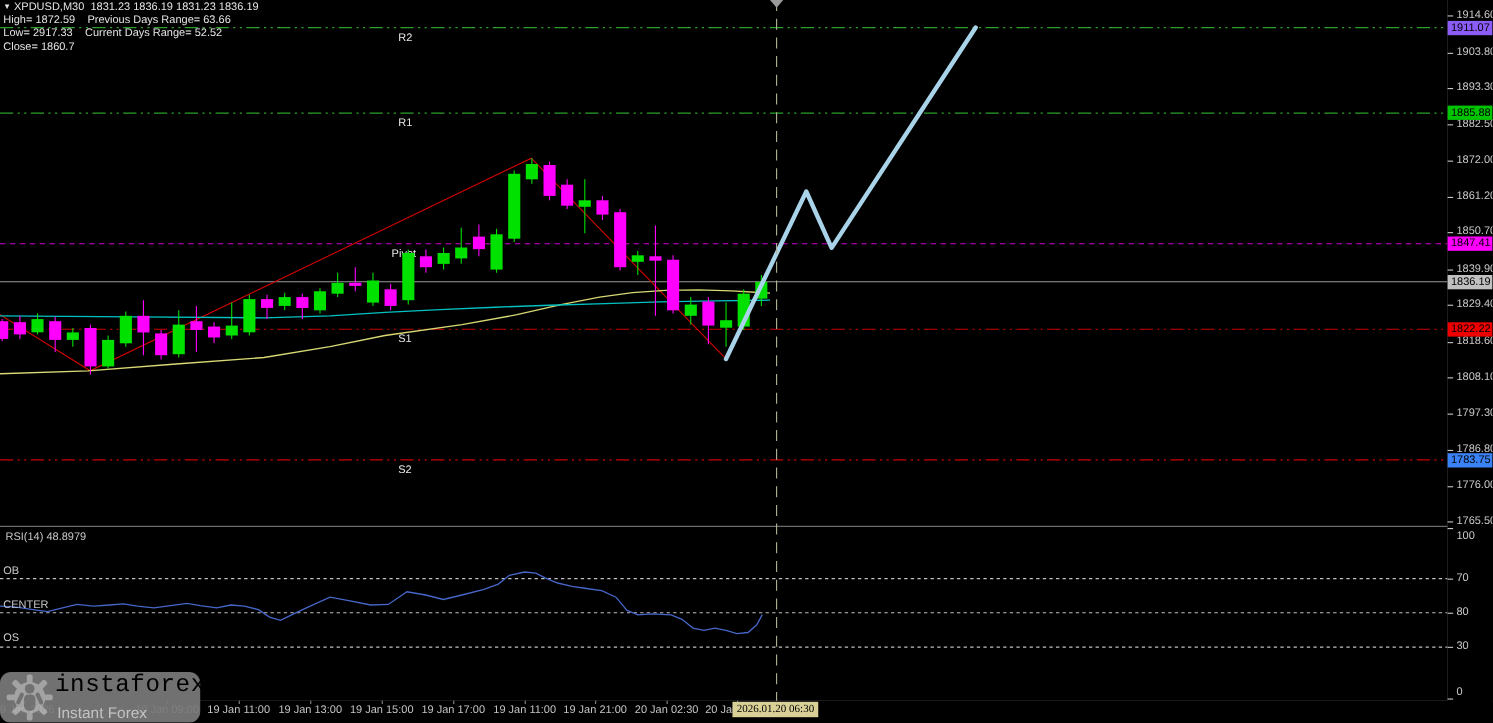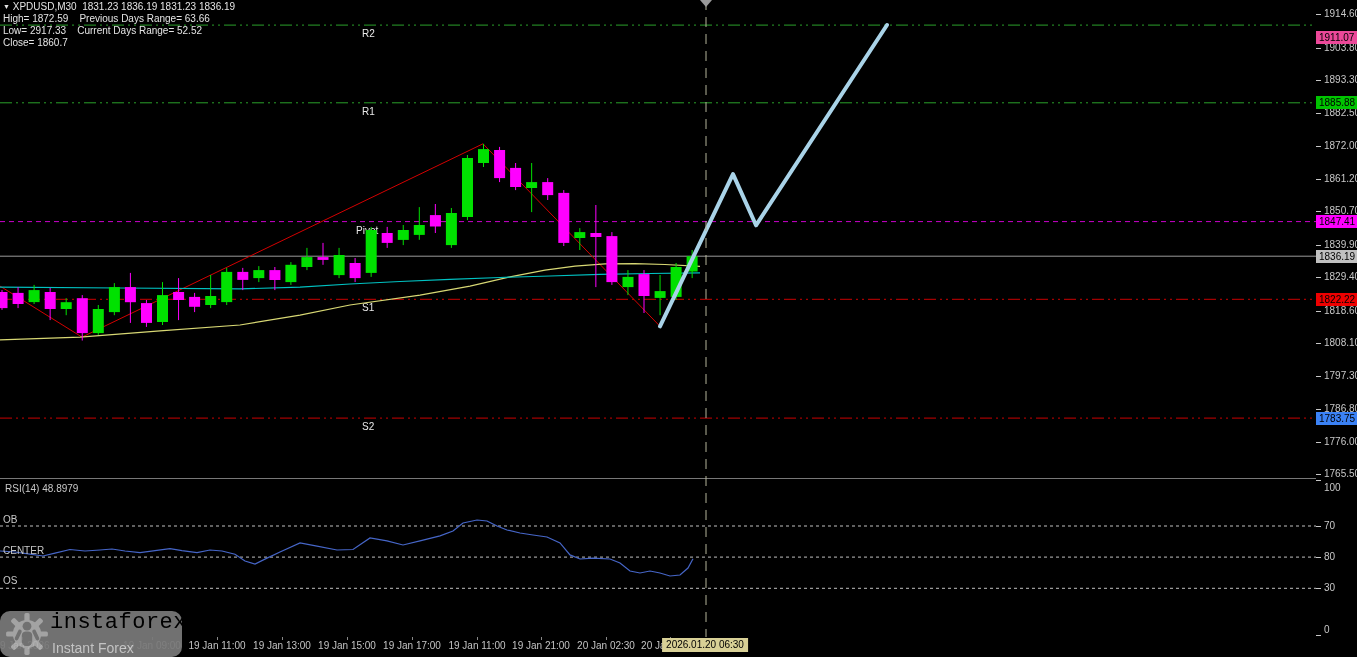--- a/index.html
+++ b/index.html
@@ -281,40 +281,40 @@
       <div class="tick-dash" style="top: 343px;"></div>
       <div class="tick-lbl" style="top: 337px;">1808.10</div>
       <div class="tick-dash" style="top: 376px;"></div>
       <div class="tick-lbl" style="top: 370px;">1797.30</div>
       <div class="tick-dash" style="top: 409px;"></div>
       <div class="tick-lbl" style="top: 403px;">1786.80</div>
       <div class="tick-dash" style="top: 442px;"></div>
       <div class="tick-lbl" style="top: 436px;">1776.00</div>
       <div class="tick-dash" style="top: 474px;"></div>
       <div class="tick-lbl" style="top: 468px;">1765.50</div>
-      <div class="badge" style="top: 31px; background: #ec4899;">1911.07</div>
+      <div class="badge" style="top: 19px; background: #8b5cf6;">1911.07</div>
       <div class="badge" style="top: 96px; background: rgb(0, 196, 0);">1885.88</div>
       <div class="badge" style="top: 215px; background: rgb(255, 0, 255);">1847.41</div>
       <div class="badge" style="top: 293px; background: rgb(238, 0, 0);">1822.22</div>
       <div class="badge" style="top: 412px; background: #3b82f6;">1783.75</div>
       <div class="badge" style="top: 250px; background: rgb(192, 192, 192);">1836.19</div>
       <div class="tick-dash" style="top: 480px;"></div>
       <div class="tick-lbl" style="top: 482px; text-align: right;">100</div>
       <div class="tick-dash" style="top: 526px;"></div>
       <div class="tick-lbl" style="top: 520px;">70</div>
       <div class="tick-dash" style="top: 557px;"></div>
       <div class="tick-lbl" style="top: 551px;">80</div>
       <div class="tick-dash" style="top: 588px;"></div>
       <div class="tick-lbl" style="top: 582px;">30</div>
       <div class="tick-dash" style="top: 635px;"></div>
       <div class="tick-lbl" style="top: 624px;">0</div>
     </div>
 
   <div class="time-axis" id="time-axis">
-    <div class="highlight" id="time-highlight" style="left: 705px;">2026.01.20 06:30</div>
+    <div class="highlight" id="time-highlight" style="left: 705px; font-family: Liberation Serif, serif;">2026.01.20 06:30</div>
   <div class="time-tick" style="left: 22px;"></div>
       <div class="time-lbl" style="left: 22px;">19 Jan 2026</div>
       <div class="time-tick" style="left: 152px;"></div>
       <div class="time-lbl" style="left: 152px;">19 Jan 09:00</div>
       <div class="time-tick" style="left: 217px;"></div>
       <div class="time-lbl" style="left: 217px;">19 Jan 11:00</div>
       <div class="time-tick" style="left: 282px;"></div>
       <div class="time-lbl" style="left: 282px;">19 Jan 13:00</div>
       <div class="time-tick" style="left: 347px;"></div>
       <div class="time-lbl" style="left: 347px;">19 Jan 15:00</div>

